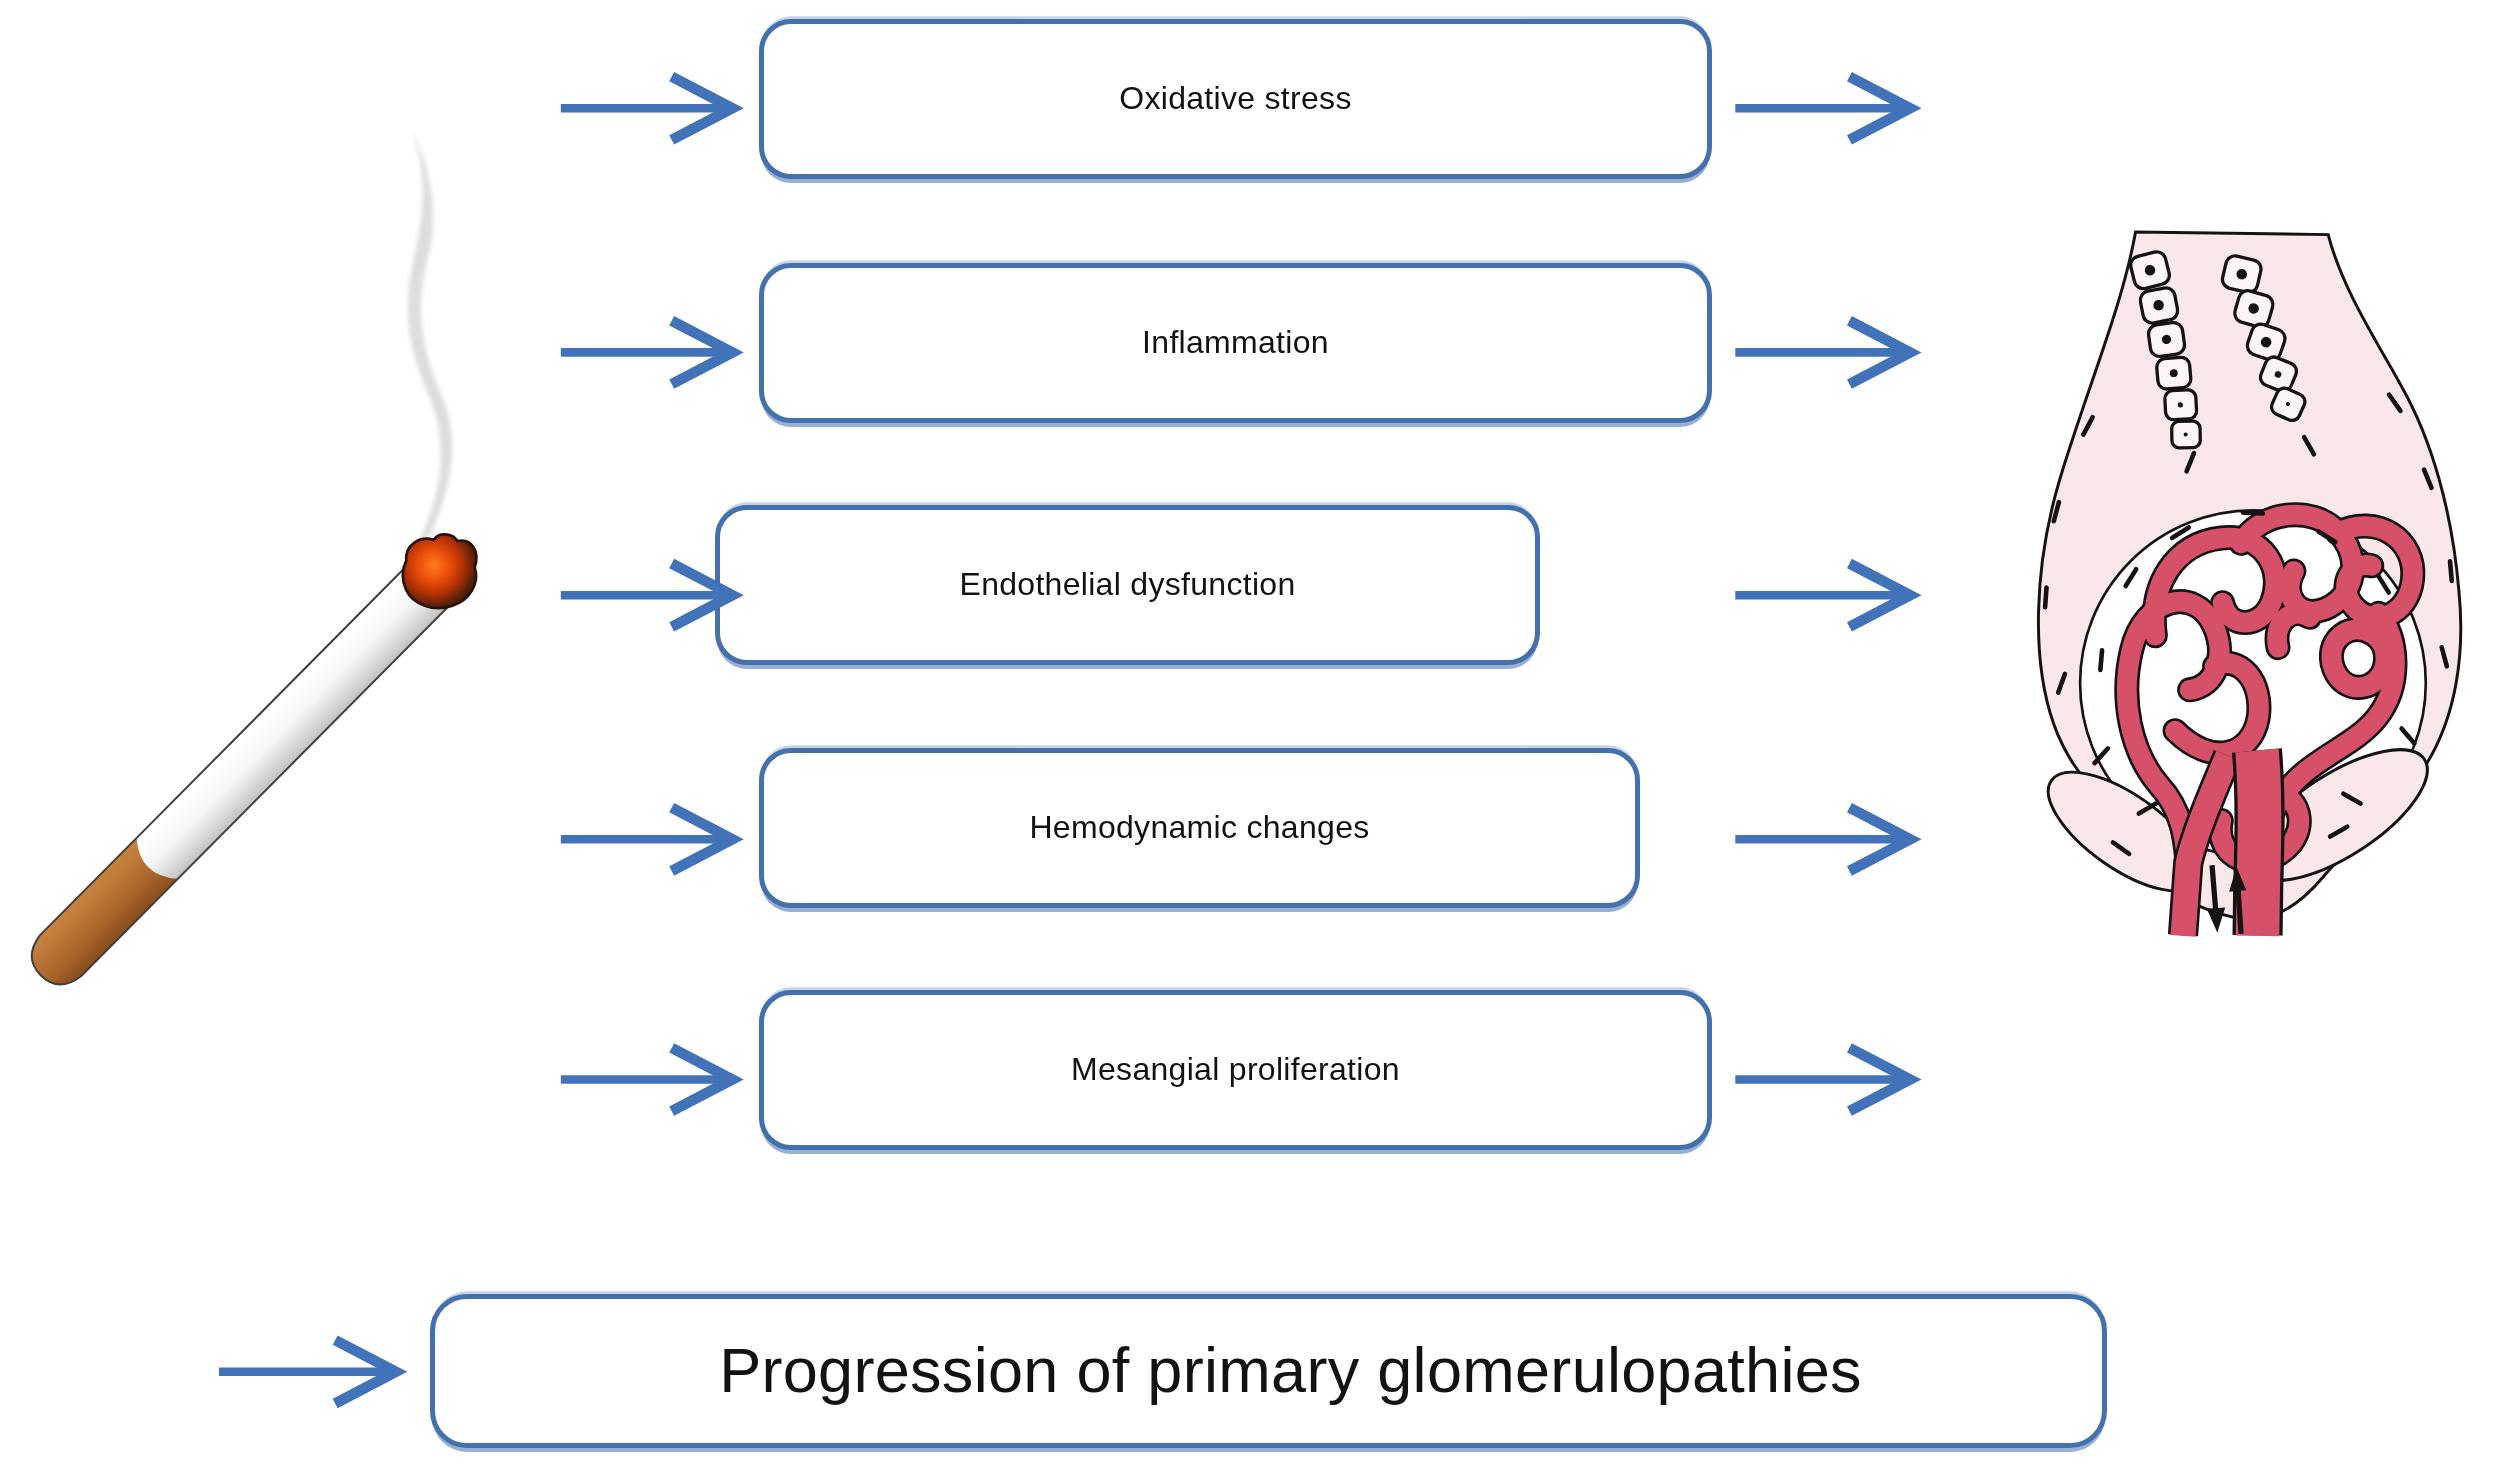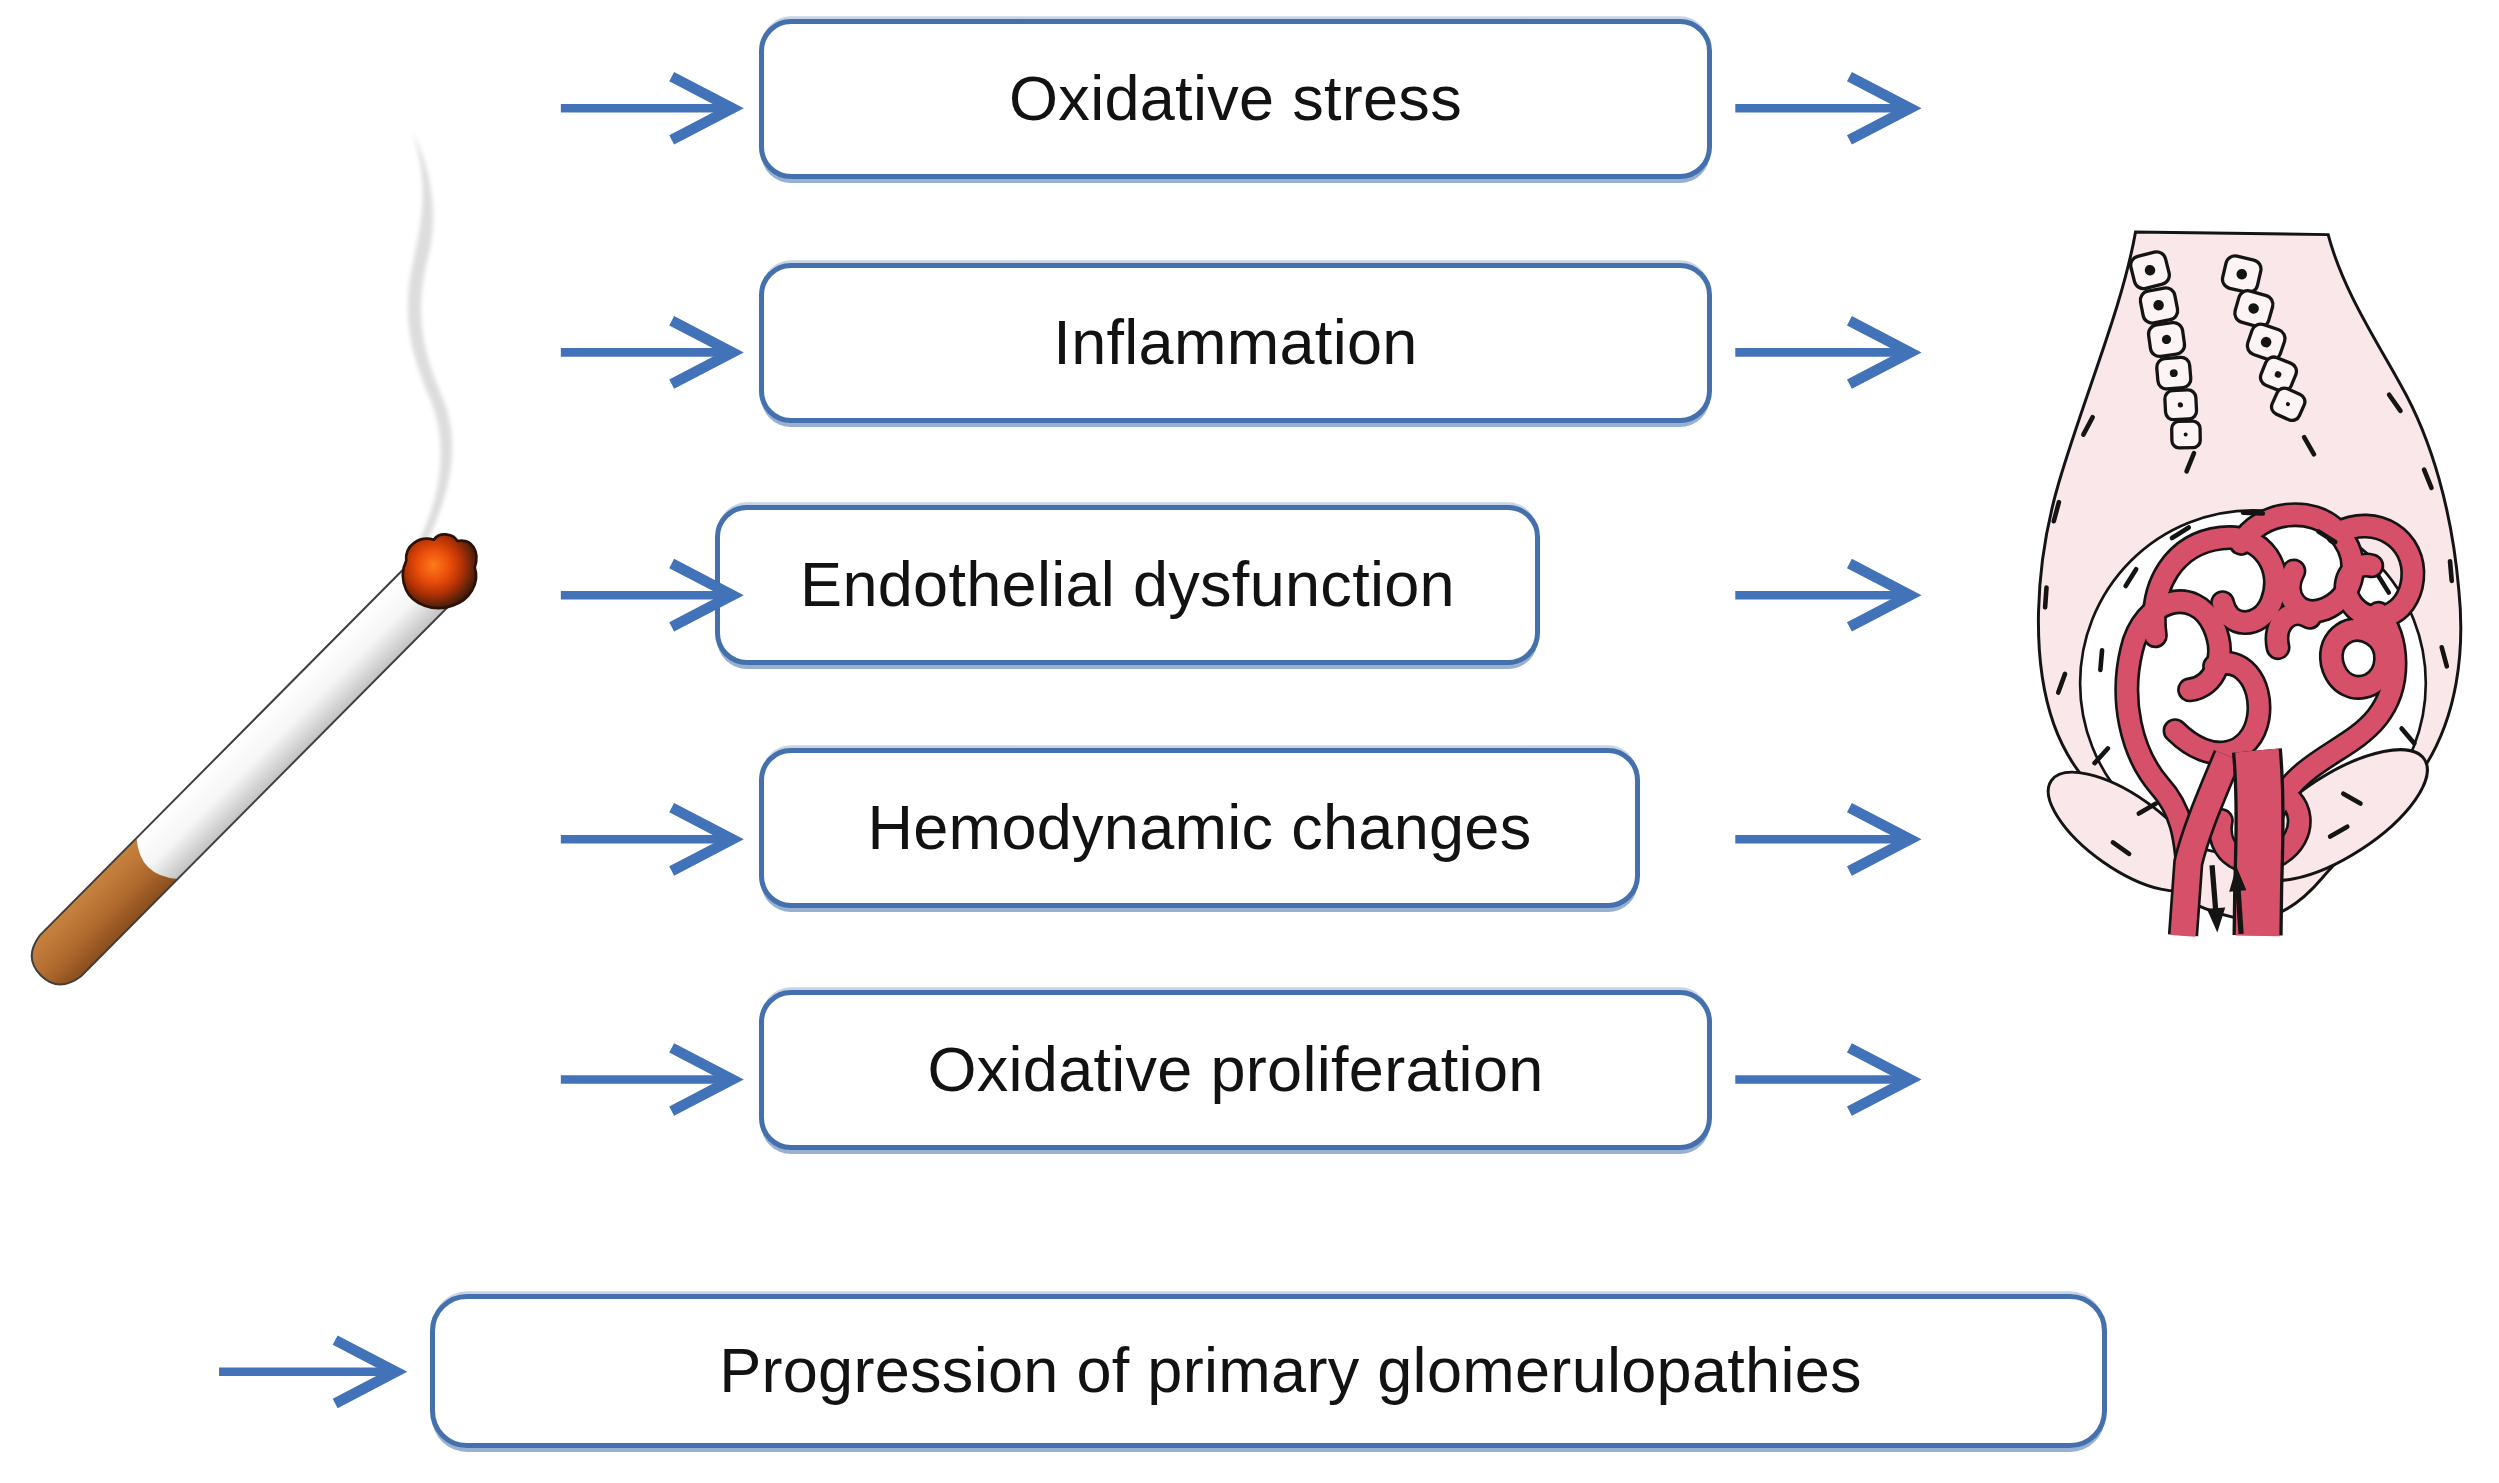--- a/index.html
+++ b/index.html
@@ -26,21 +26,21 @@
     position:absolute;
     box-sizing:border-box;
     border:5.3px solid var(--box-border-blue);
     border-radius:32px;
     background:#fff;
     display:flex;align-items:center;justify-content:center;
     box-shadow:0 6px 0 -2px rgba(68,113,173,.55), 0 -5.3px 0 -2.6px rgba(68,113,173,.30);
   }
   .flow-box .label{
     color:var(--text);
-    font-size:63px;
+    font-size:32px;
     line-height:1.1;
     white-space:nowrap;
     letter-spacing:0.3px;
   }
   .row-1{left:759px;top:18.5px;width:953px;height:160px;}
   .row-2{left:759px;top:263px;width:953px;height:160px;}
   .row-3{left:715px;top:505px;width:825px;height:160px;}
   .row-4{left:759px;top:748px;width:881px;height:160px;}
   .row-5{left:759px;top:990px;width:953px;height:160px;}
   .outcome{
@@ -248,21 +248,21 @@
   <div class="flow-box row-2">
     <span class="label">Inflammation</span>
   </div>
   <div class="flow-box row-3">
     <span class="label">Endothelial dysfunction</span>
   </div>
   <div class="flow-box row-4">
     <span class="label">Hemodynamic changes</span>
   </div>
   <div class="flow-box row-5">
-    <span class="label">Oxidative proliferation</span>
+    <span class="label">Mesangial proliferation</span>
   </div>
 
   <div class="flow-box outcome">
     <span class="label">Progression of primary glomerulopathies</span>
   </div>
 
   <svg id="arrow-layer" viewBox="0 0 3789 2249" xmlns="http://www.w3.org/2000/svg">
 
     <g>
       <path class="arrow-shaft" d="M850 164 H1098"></path>

